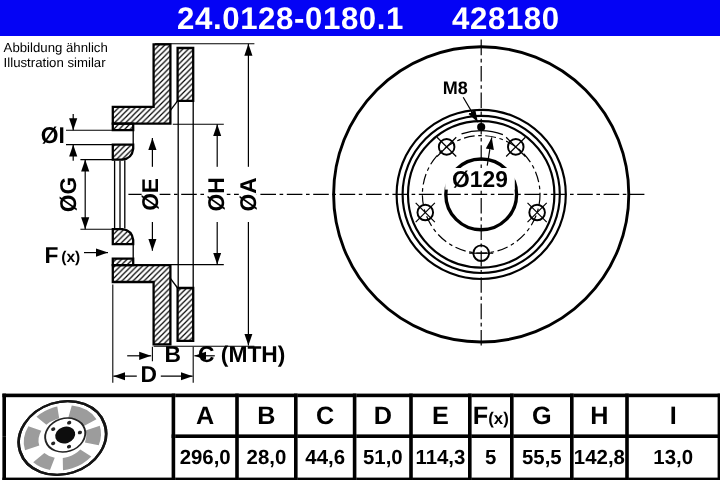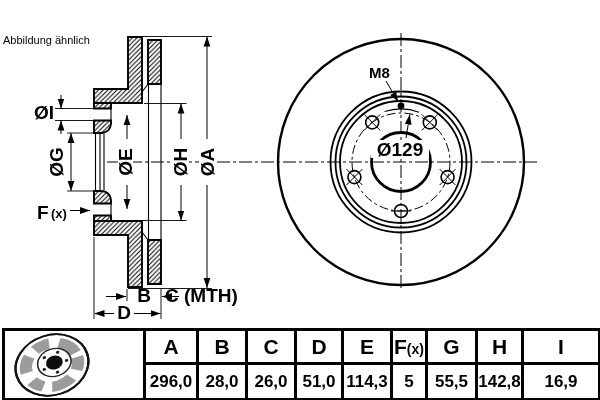--- a/index.html
+++ b/index.html
@@ -17,23 +17,28 @@
   table.dims td.v{font-size:17px;font-weight:bold;height:33px;margin-left:19px;}
   table.dims td.imgcell{padding:0;}
   table.dims .fx{font-size:14px;font-weight:bold;}
   .thumbwrap{width:100%;height:100%;display:flex;align-items:center;justify-content:center;}
 </style>
 </head>
 <body>
 
 <div class="stage">
 
+  <header class="topbar" style="background-color: rgb(4, 3, 245);">
+    <span style="color: rgb(255, 255, 255);">24.0128-0180.1</span>
+    <span style="color: rgb(255, 255, 255);">428180</span>
+  </header>
 
   <div class="note">
     <div>Abbildung ähnlich</div>
+    <div>Illustration similar</div>
   </div>
 
   <svg class="drawing" viewBox="0 0 600 400" xmlns="http://www.w3.org/2000/svg">
     <defs>
       <pattern id="hat" width="4.6" height="4.6" patternUnits="userSpaceOnUse">
         <path d="M0,4.6 L4.6,0 M-1.15,1.15 L1.15,-1.15 M3.45,5.75 L5.75,3.45" stroke="#000" stroke-width="1"></path>
       </pattern>
       <marker id="arw" viewBox="0 0 10 8" refX="10" refY="4" markerWidth="10" markerHeight="8" orient="auto-start-reverse" markerUnits="userSpaceOnUse">
         <path d="M0,0.6 L10,4 L0,7.4 Z" fill="#000"></path>
       </marker>
@@ -193,24 +198,24 @@
           <td class="h">D</td>
           <td class="h">E</td>
           <td class="h"><span>F</span><span class="fx">(x)</span></td>
           <td class="h">G</td>
           <td class="h">H</td>
           <td class="h">I</td>
         </tr>
       <tr id="dims-vals">
           <td class="v">296,0</td>
           <td class="v">28,0</td>
-          <td class="v">26,0</td>
+          <td class="v">44,6</td>
           <td class="v">51,0</td>
           <td class="v">114,3</td>
           <td class="v">5</td>
           <td class="v">55,5</td>
           <td class="v">142,8</td>
-          <td class="v">16,9</td>
+          <td class="v">13,0</td>
         </tr>
     </tbody>
   </table>
 
 </div>
 
 </body></html>

